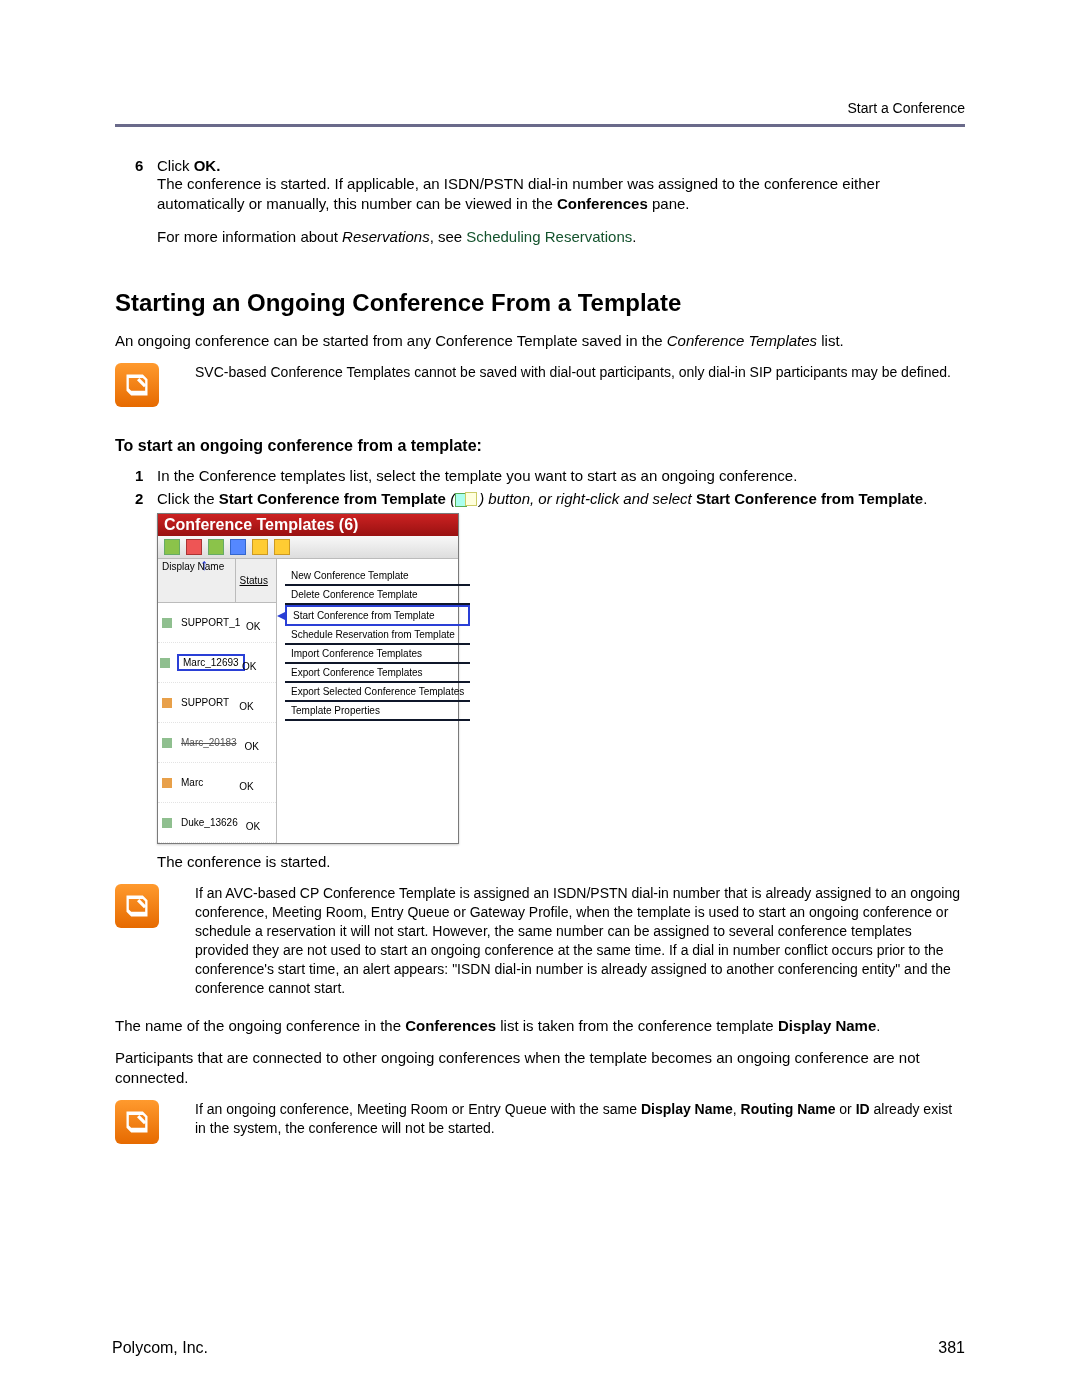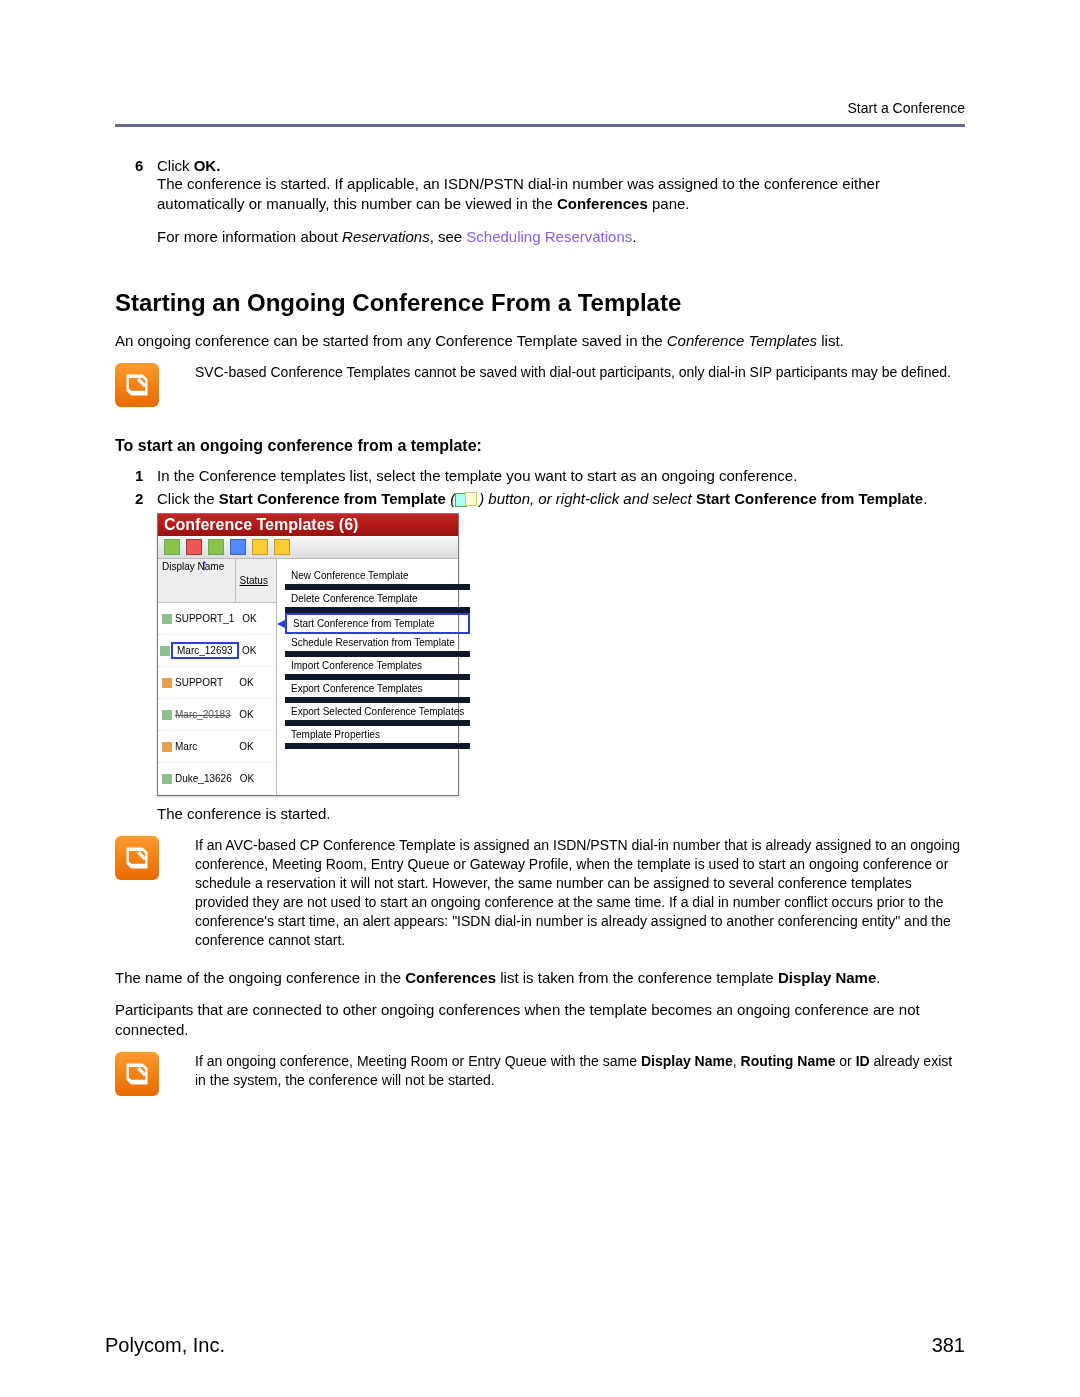--- a/index.html
+++ b/index.html
@@ -37,21 +37,21 @@
   .step-num {
     font-weight: bold;
     width: 22px;
     flex: none;
   }
   .step-body {
     flex: 1;
   }
   .bold { font-weight: bold; }
   .italic { font-style: italic; }
-  .link { color: #8b5cf6; }
+  .link { color: #14532d; }
   h2 {
     font-size: 24px;
     font-weight: bold;
     margin: 30px 0 14px 0;
   }
   .para { margin: 0 0 12px 0; line-height: 1.35; }
   .indent-para { margin-left: 42px; line-height: 1.35; }
   .note-row {
     display: flex;
     align-items: flex-start;
@@ -118,32 +118,32 @@
   }
   .mock-head {
     display:flex;
     background:#eee;
     border-bottom:1px solid #bbb;
     font-size:10px;
   }
   .mh1 { width:76px; padding:2px 4px; border-right:1px solid #bbb; position:relative;}
   .mh2 { width:36px; padding:16px 4px;text-decoration:underline; }
   .mrow { display:flex; border-bottom:1px dotted #e3e3e3; font-size:10px;}
-  .mc1 { width:76px; padding:2px 4px; display:flex; align-items:center; gap:3px;}
-  .mc2 { width:36px; padding:10px 4px; }
+  .mc1 { width:76px; padding:2px 4px; display:flex; align-items:center; gap:9px;}
+  .mc2 { width:36px; padding:10px 4px;margin-top:8px; }
   .row-ico { width:10px; height:10px; background:#8fbf8f; flex:none; }
   .row-ico.org { background:#e8a04a; }
   .mock-menu {
     flex:1;
     padding: 8px 0 4px 8px;
   }
   .menu-item {
     padding:3px 6px;
     font-size:10px;
-    border-bottom:6px solid #0f172a;
+    border-bottom:2px solid #0f172a;
     white-space:nowrap;
   }
   .hi-blue {
     border:2px solid #2a3fd6;
     margin:-2px;
     padding:1px 4px;
     display:inline-block;
   }
   .arrow-up {
     color:#2a3fd6;
@@ -181,25 +181,25 @@
     position:absolute;
     width:10px;height:12px;
     border:1px solid #5a5;
     background:#afe;
   }
   .inline-ico span.l { left:0; top:1px; }
   .inline-ico span.r { left:10px; top:0; background:#ffd; border-color:#cc6;}
   .footer {
     position:absolute;
     bottom:40px;
-    left:105px;
+    left:112px;
     right:115px;
     display:flex;
     justify-content:space-between;
-    font-size:20px;
+    font-size:16px;
   }
 </style>
 </head>
 <body>
 
 <div class="page">
 
   <div class="header-right">Start a Conference</div>
   <hr class="hr">
 

